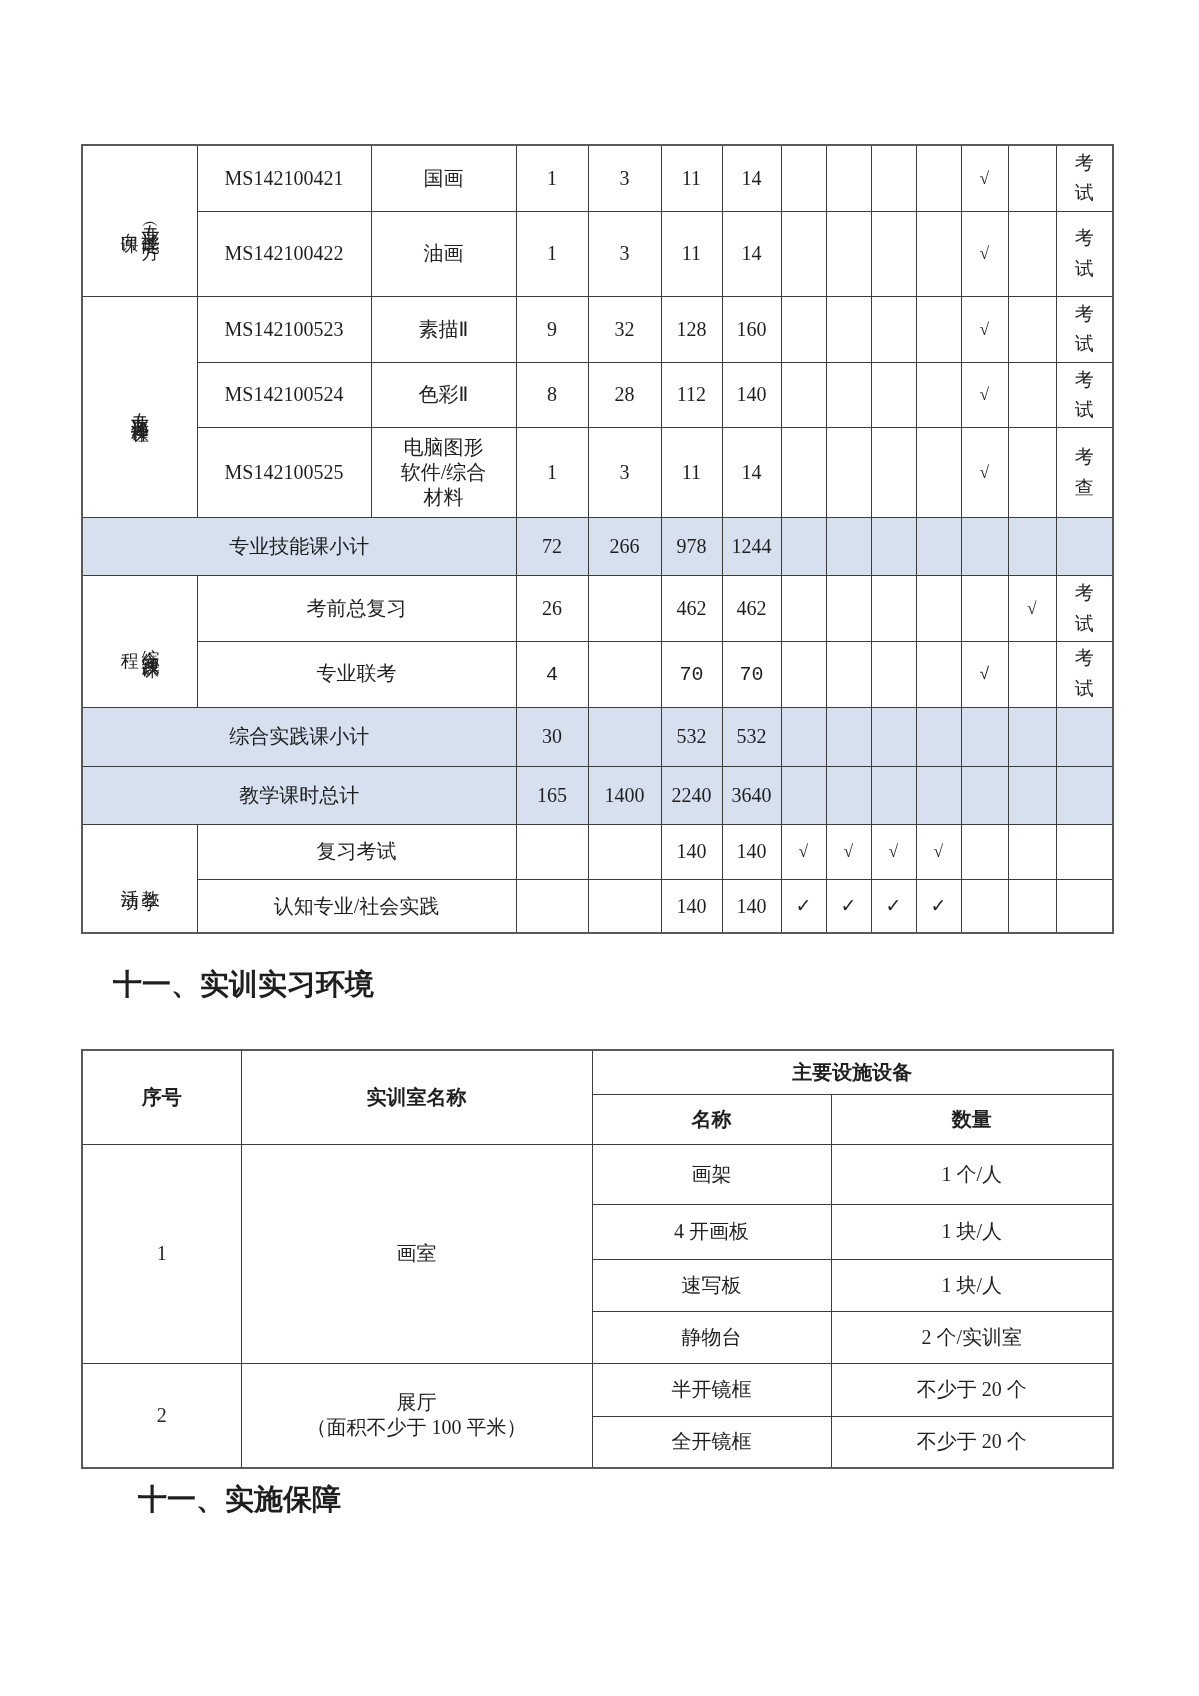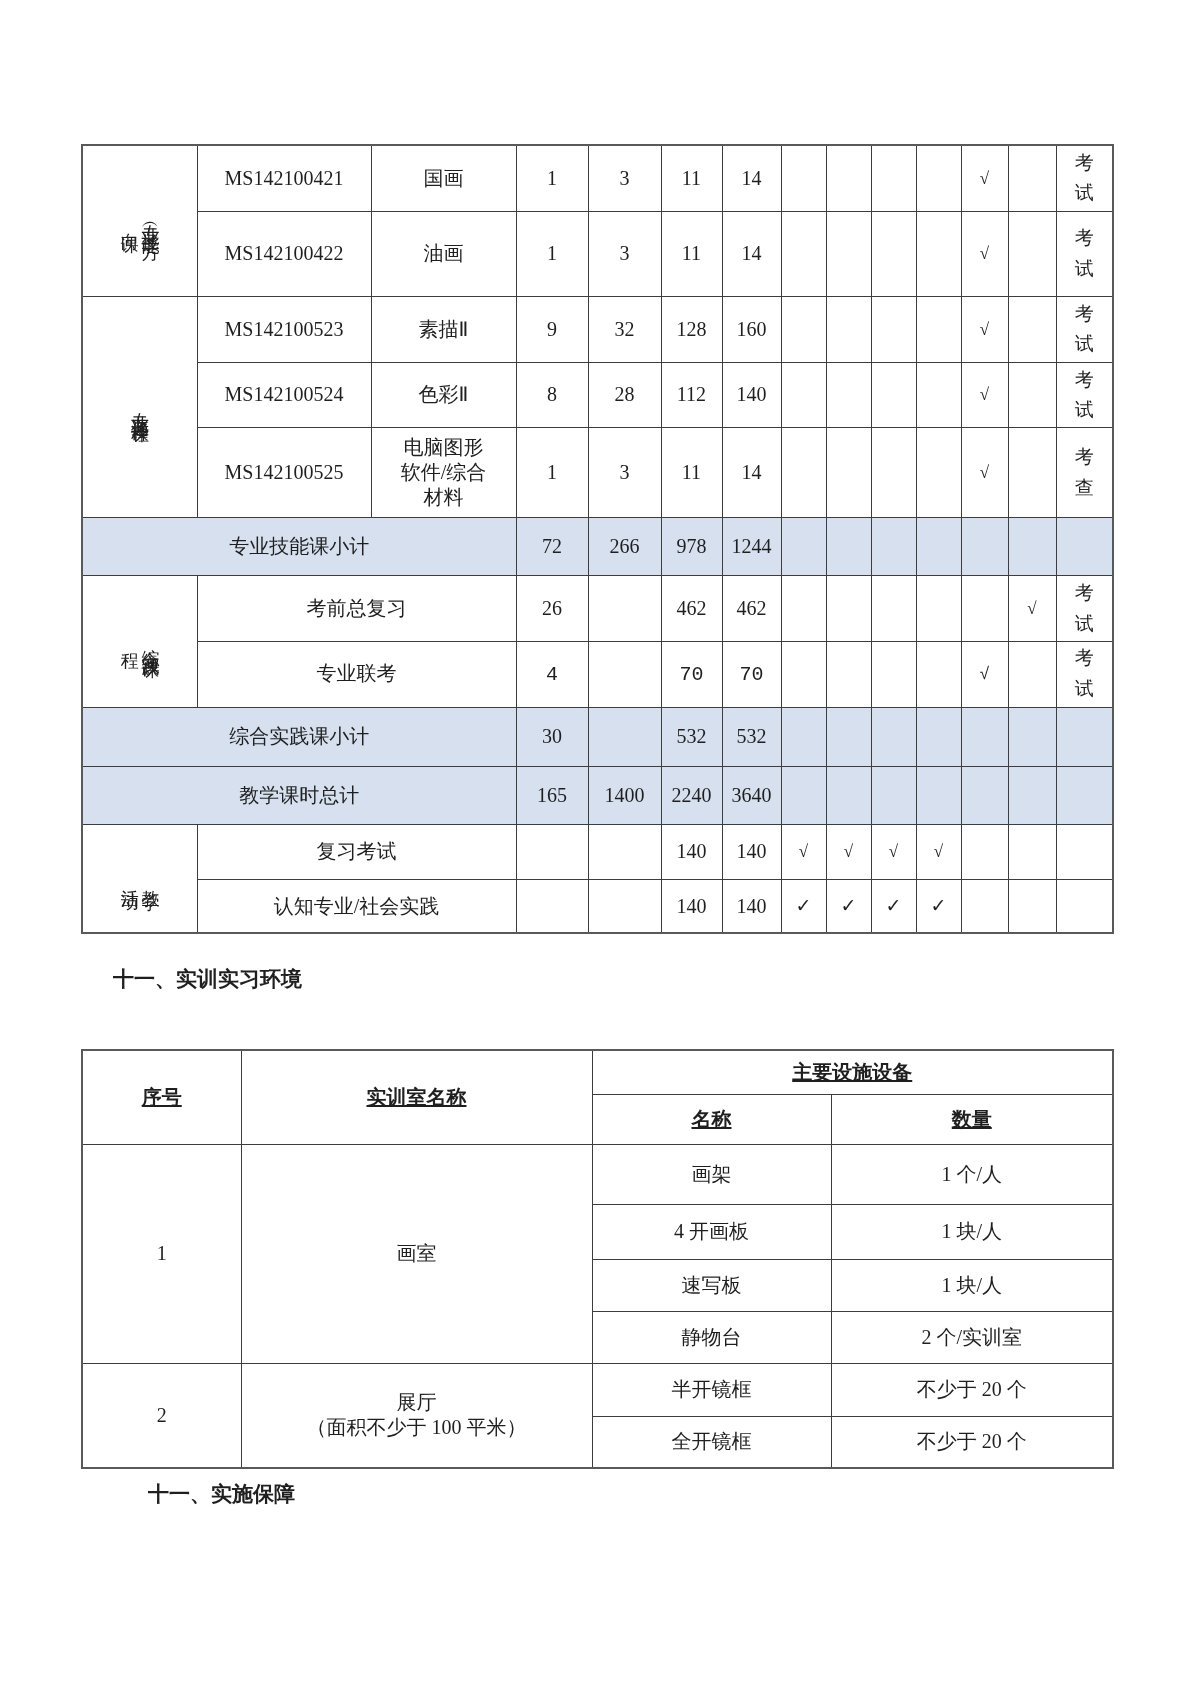--- a/index.html
+++ b/index.html
@@ -16,22 +16,22 @@
   tr.blue td{background:var(--blue,#d6e0ef);}
   tr.bt td{border-top:2px solid var(--bd,#595959);}
   tr.bt2 td{border-top:2px solid #333333;margin-left:14px;}
   tr.sep td{border-top:2px solid #787878;}
   tr.grp td{border-top:2px solid var(--bd,#595959);}
   #course-table td.exam{font-size:19px;line-height:1.6;padding:2px 16px;word-break:break-all;}
   #course-table td.chk{font-size:17px;}
   #course-table td.chk2{font-size:19px;font-family:"DejaVu Sans",sans-serif;}
   .vwrap{display:flex;flex-direction:row-reverse;justify-content:center;align-items:center;}
   .vcol{writing-mode:vertical-rl;text-orientation:mixed;font-size:18px;letter-spacing:3px;line-height:1.15;}
-  #facility-table td.th{font-weight:bold;font-family:"Liberation Sans",sans-serif;font-size:20px;text-decoration:underline;}
-  .h-sec{position:absolute;font-family:"Liberation Sans",sans-serif;font-weight:bold;font-size:21px;white-space:nowrap;}
+  #facility-table td.th{font-weight:bold;font-family:"Liberation Sans",sans-serif;font-size:20px;}
+  .h-sec{position:absolute;font-family:"Liberation Sans",sans-serif;font-weight:bold;font-size:29px;white-space:nowrap;}
   .intro{position:absolute;font-size:20px;white-space:nowrap;}
 </style>
 </head>
 <body>
 
 <div class="page">
 
   <table id="course-table" style="left: 81px; top: 144px; width: 1031px;">
       <colgroup>
         <col style="width: 115px;">
@@ -300,15 +300,15 @@
           <td>半开镜框</td>
           <td>不少于 20 个</td>
         </tr>
         <tr class="sep" style="height: 52px;">
           <td>全开镜框</td>
           <td>不少于 20 个</td>
         </tr>
       </tbody>
     </table>
 
-  <div class="h-sec" id="heading2" style="left:148px;top:1480px;">十一、实施保障</div>
+  <div class="h-sec" id="heading2" style="left:138px;top:1480px;">十一、实施保障</div>
 
 </div>
 
 </body></html>

